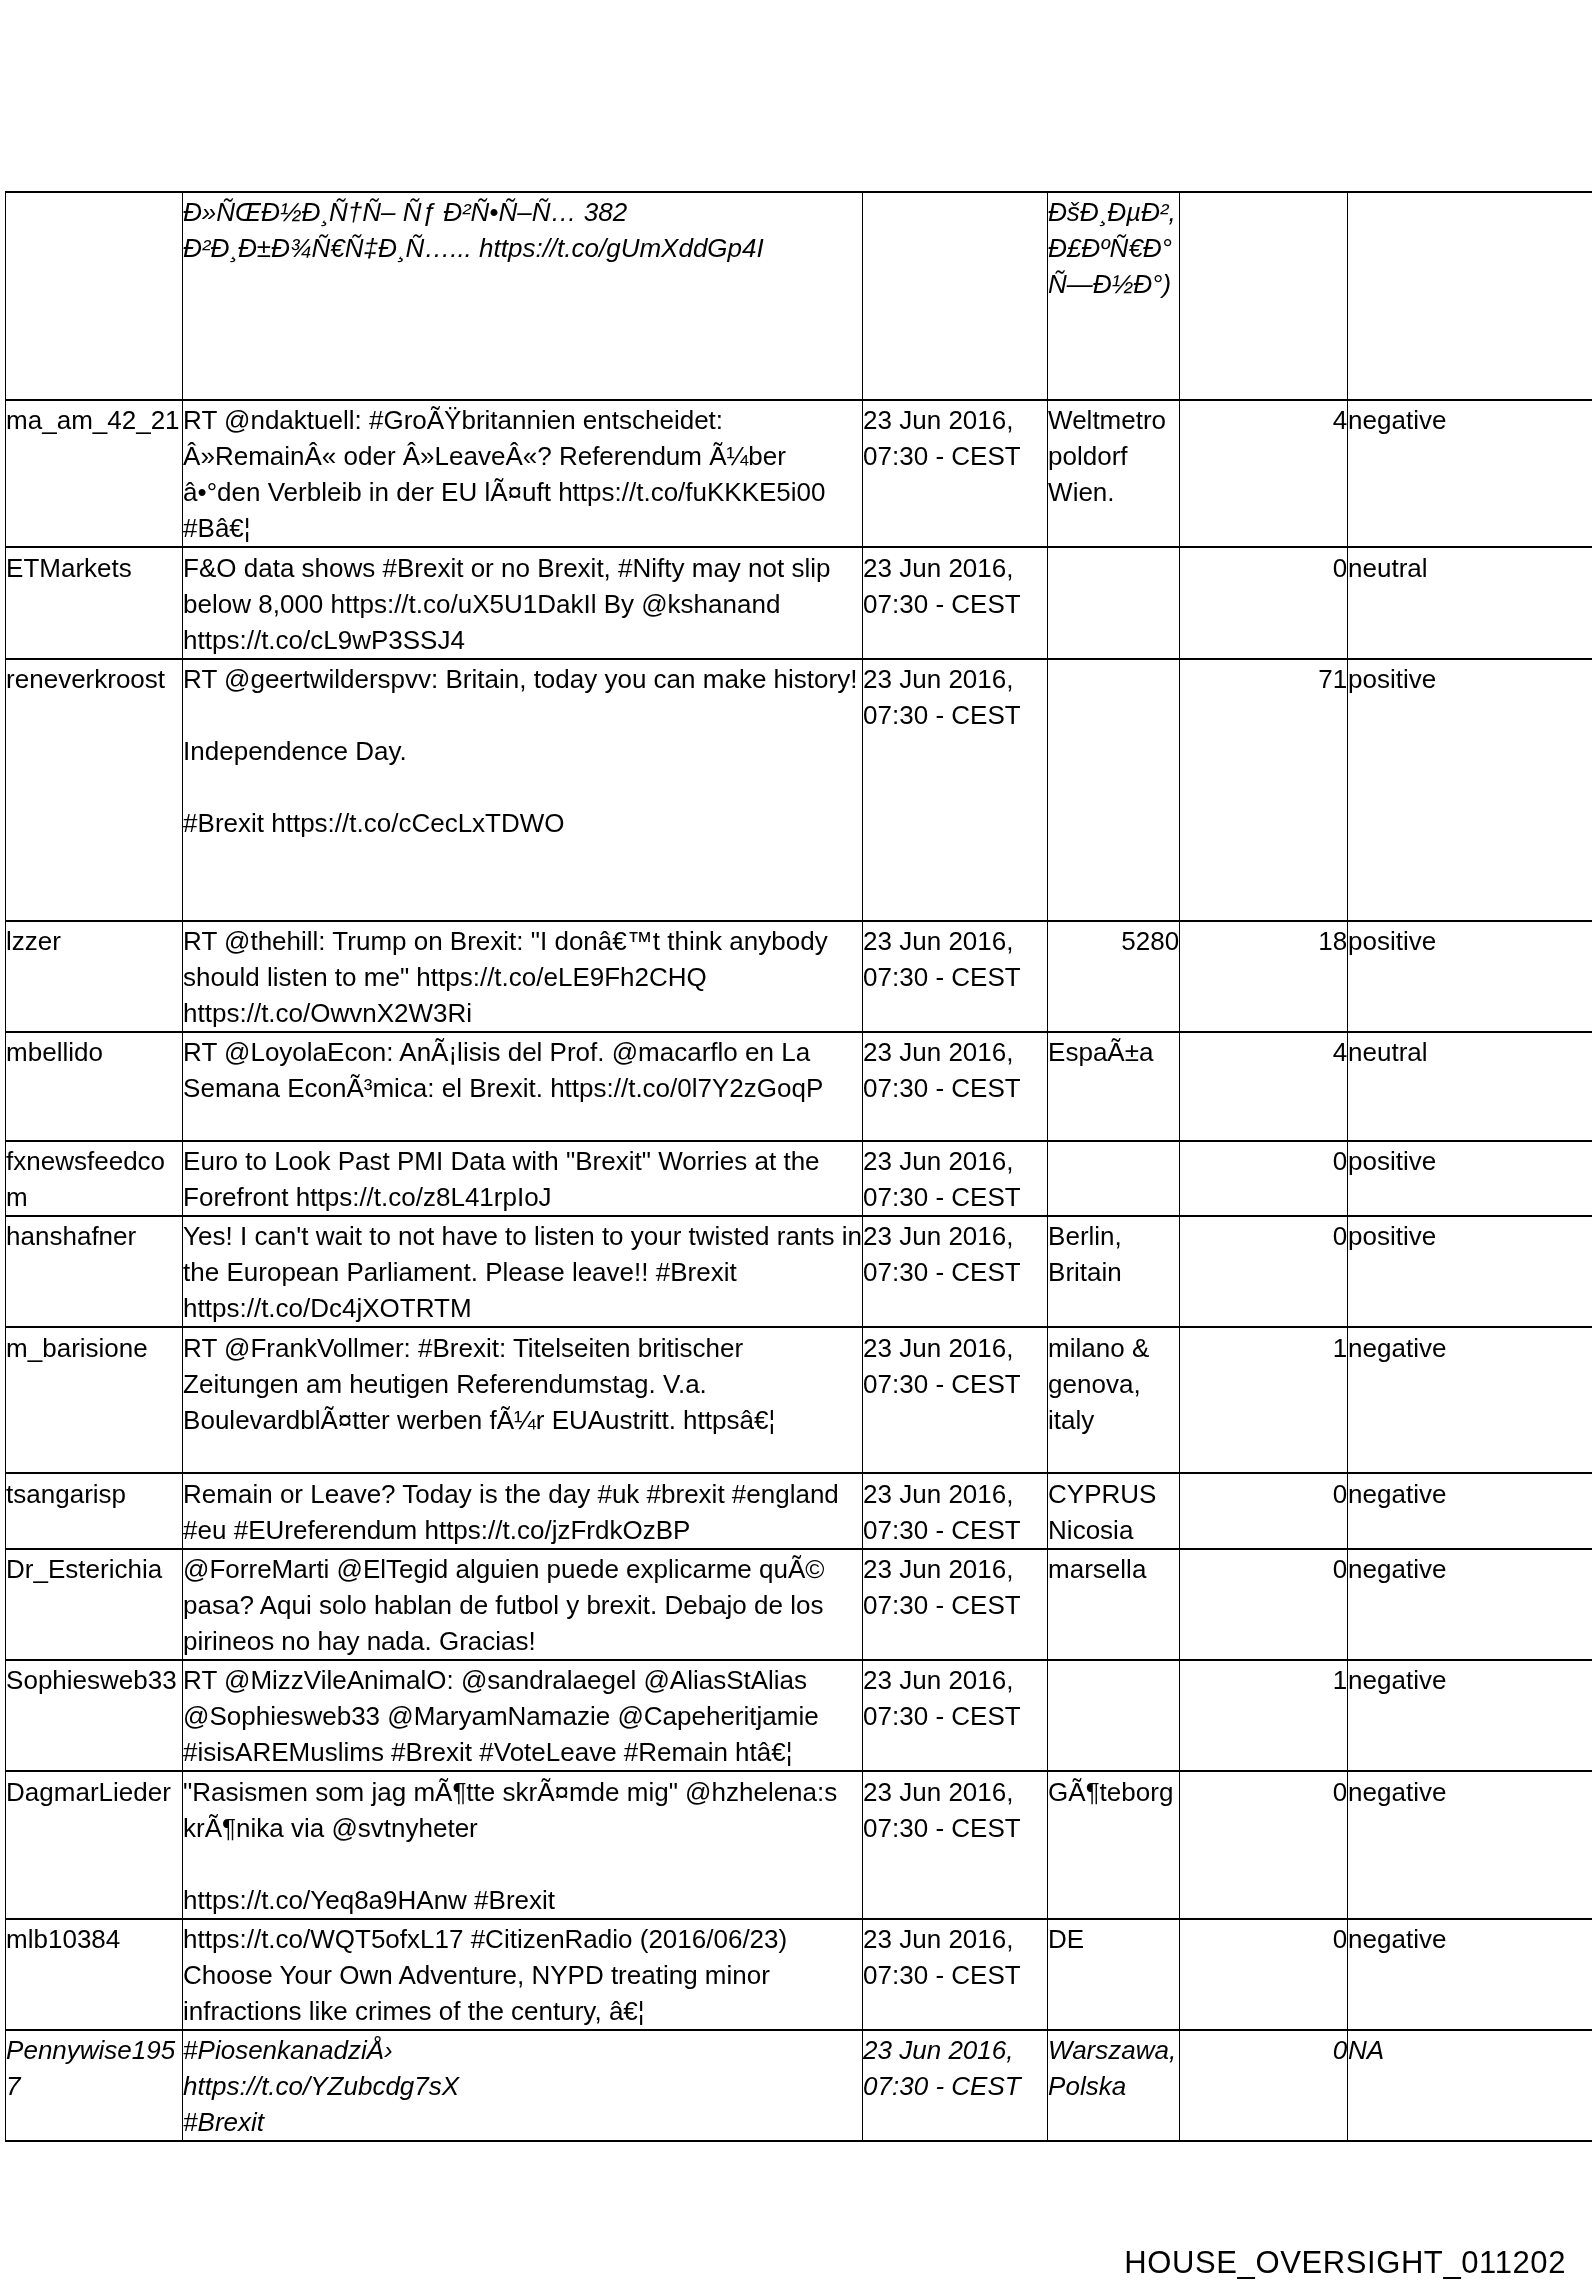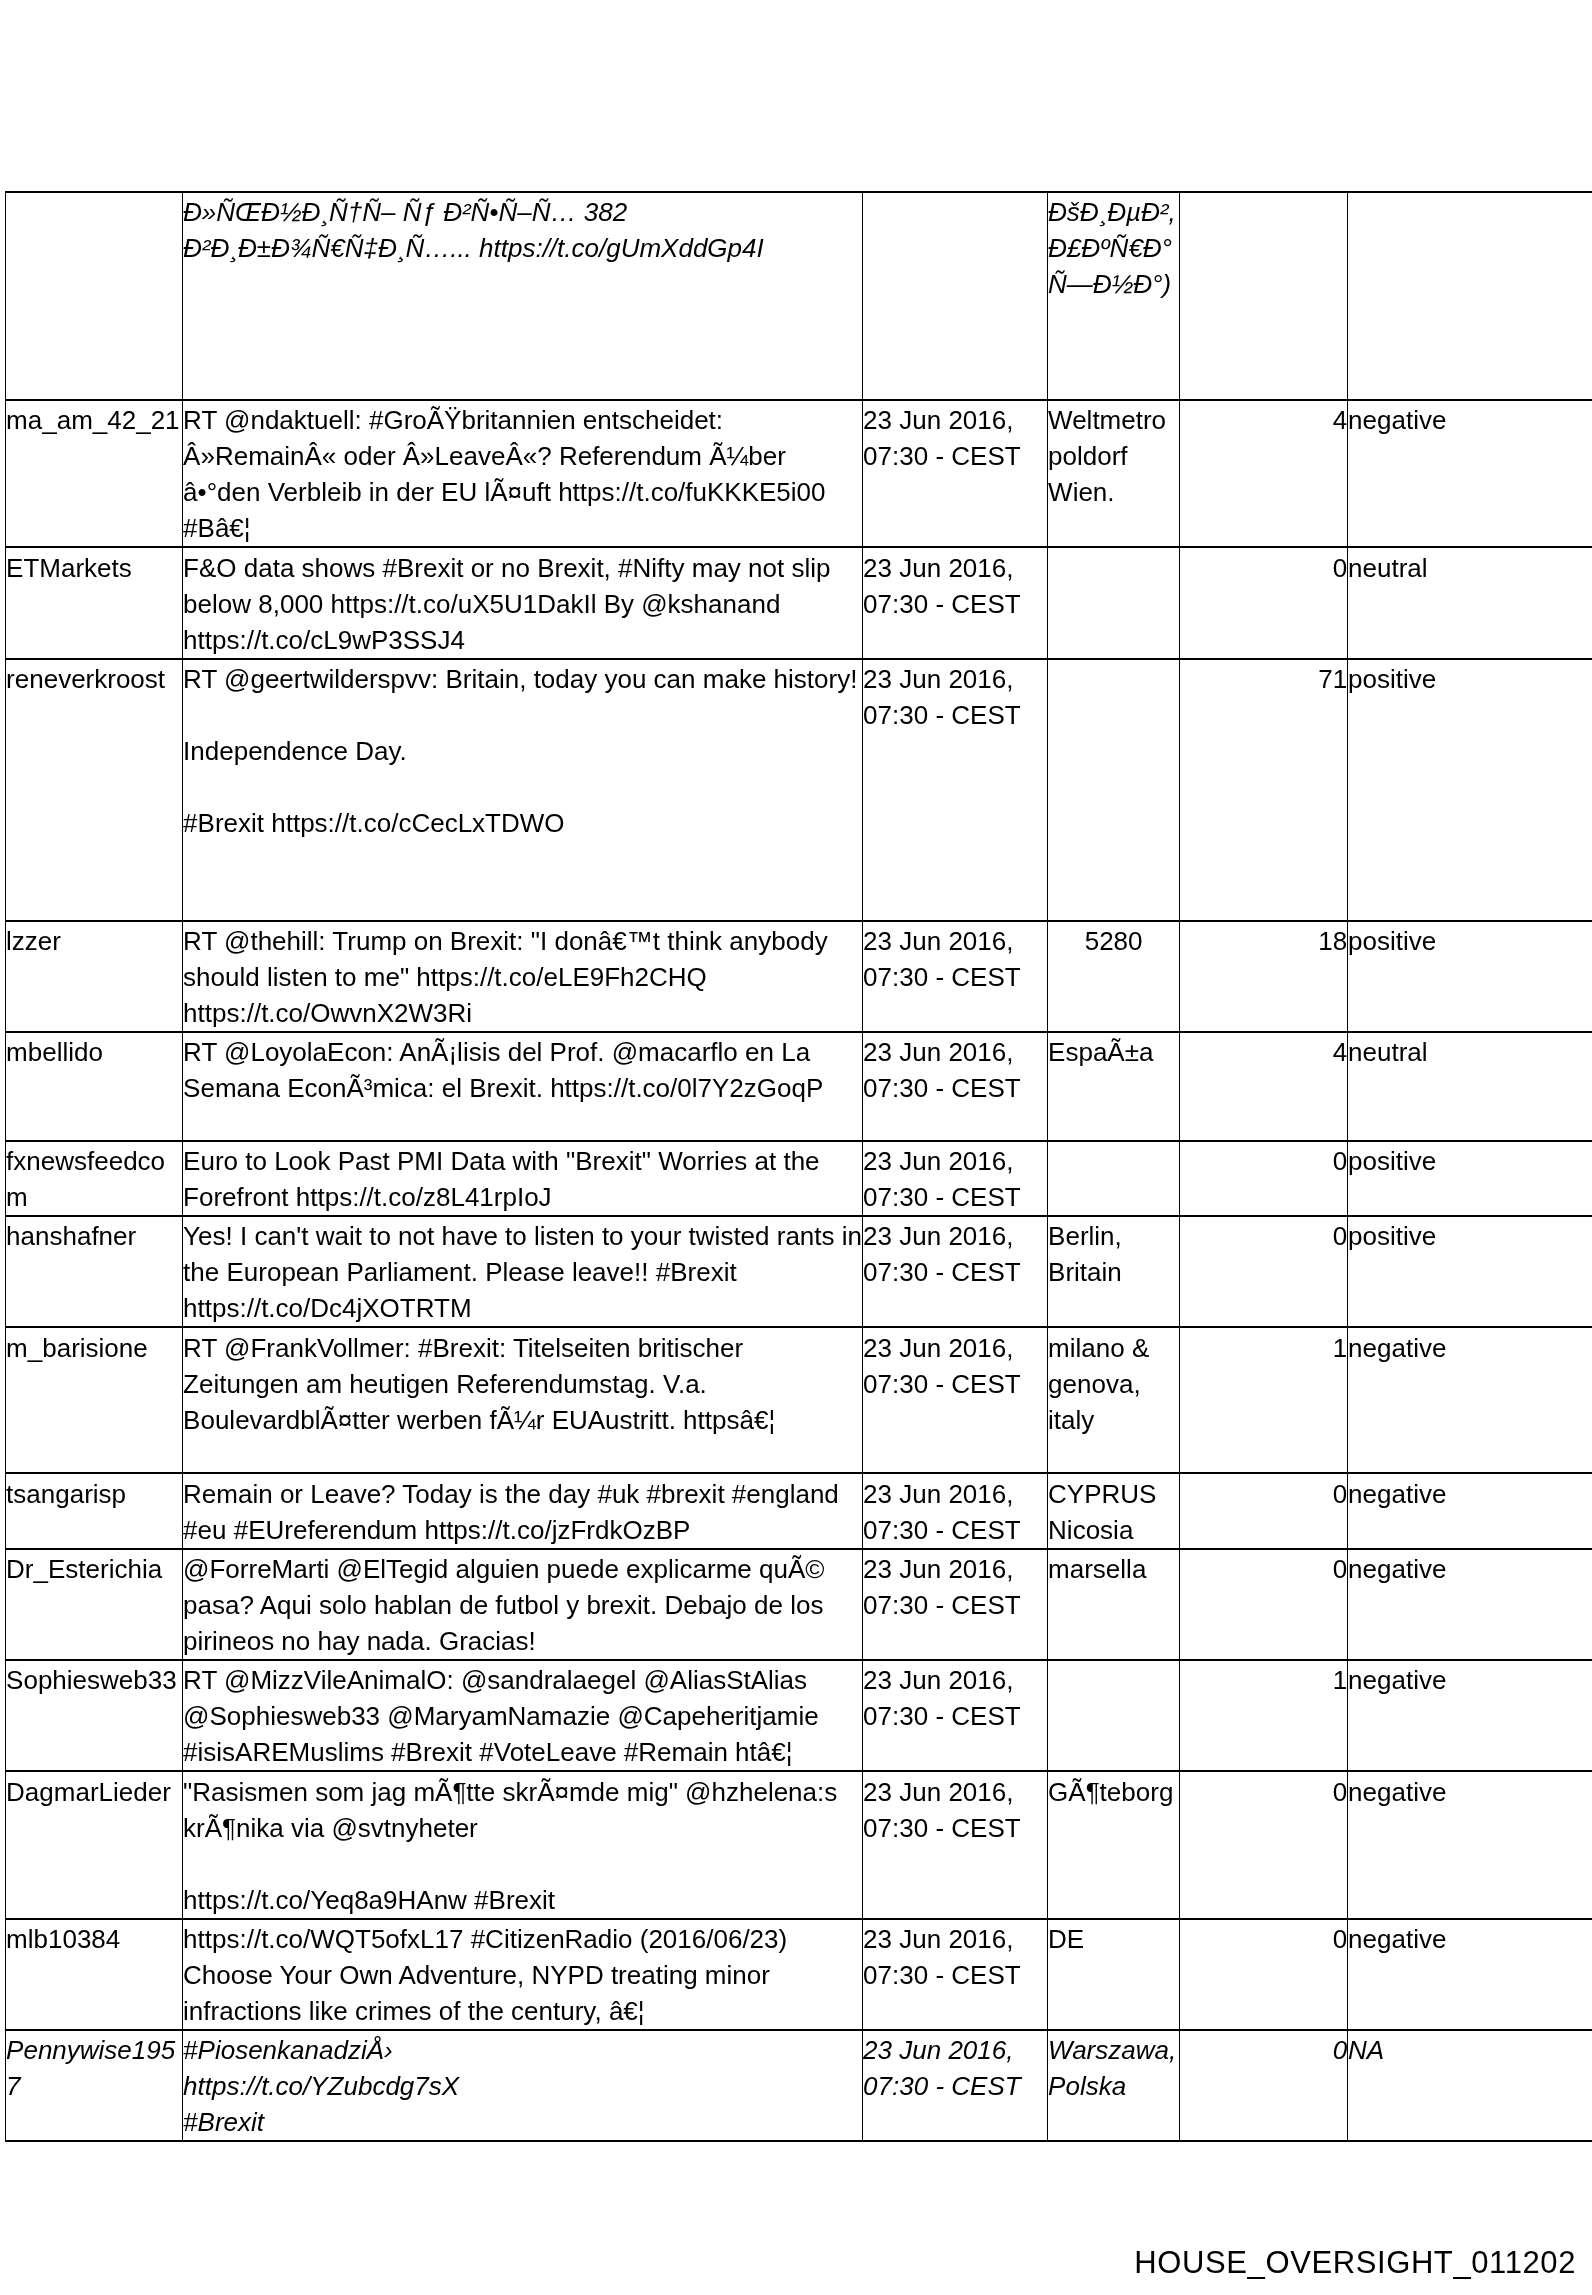--- a/index.html
+++ b/index.html
@@ -43,21 +43,21 @@
   td.c-loc  {
     padding:1.3px 14px 1.3px 7.7px;
     overflow-wrap:anywhere;
     word-break:break-word;
   }
   td.c-count { text-align:right; padding:1.3px 15.4px 1.3px 2.6px; }
   td.c-sent  { padding:1.3px 5.1px 1.3px 14px; border-right:none; }
   .doc-id {
     position:absolute;
     top:2245px;
-    right:16px;
+    right:26px;
     font-size:31px;
     letter-spacing:0.6px;
     white-space:nowrap;
   }
 </style>
 </head>
 <body>
 
 <div class="page">
 
@@ -104,21 +104,21 @@
 #Brexit https://t.co/cCecLxTDWO</td>
     <td class="c-date">23 Jun 2016, 07:30 - CEST</td>
     <td class="c-loc"></td>
     <td class="c-count">71</td>
     <td class="c-sent">positive</td>
   </tr>
         <tr style="height: 109px;">
     <td class="c-user">lzzer</td>
     <td class="c-text">RT @thehill: Trump on Brexit: "I donâ€™t think anybody should listen to me" https://t.co/eLE9Fh2CHQ https://t.co/OwvnX2W3Ri</td>
     <td class="c-date">23 Jun 2016, 07:30 - CEST</td>
-    <td class="c-loc" style="text-align: center;">5280</td>
+    <td class="c-loc" style="text-align: right;">5280</td>
     <td class="c-count">18</td>
     <td class="c-sent">positive</td>
   </tr>
         <tr style="height: 109px;">
     <td class="c-user">mbellido</td>
     <td class="c-text">RT @LoyolaEcon: AnÃ¡lisis del Prof. @macarflo en La Semana EconÃ³mica: el Brexit. https://t.co/0l7Y2zGoqP</td>
     <td class="c-date">23 Jun 2016, 07:30 - CEST</td>
     <td class="c-loc">EspaÃ±a</td>
     <td class="c-count">4</td>
     <td class="c-sent">neutral</td>

